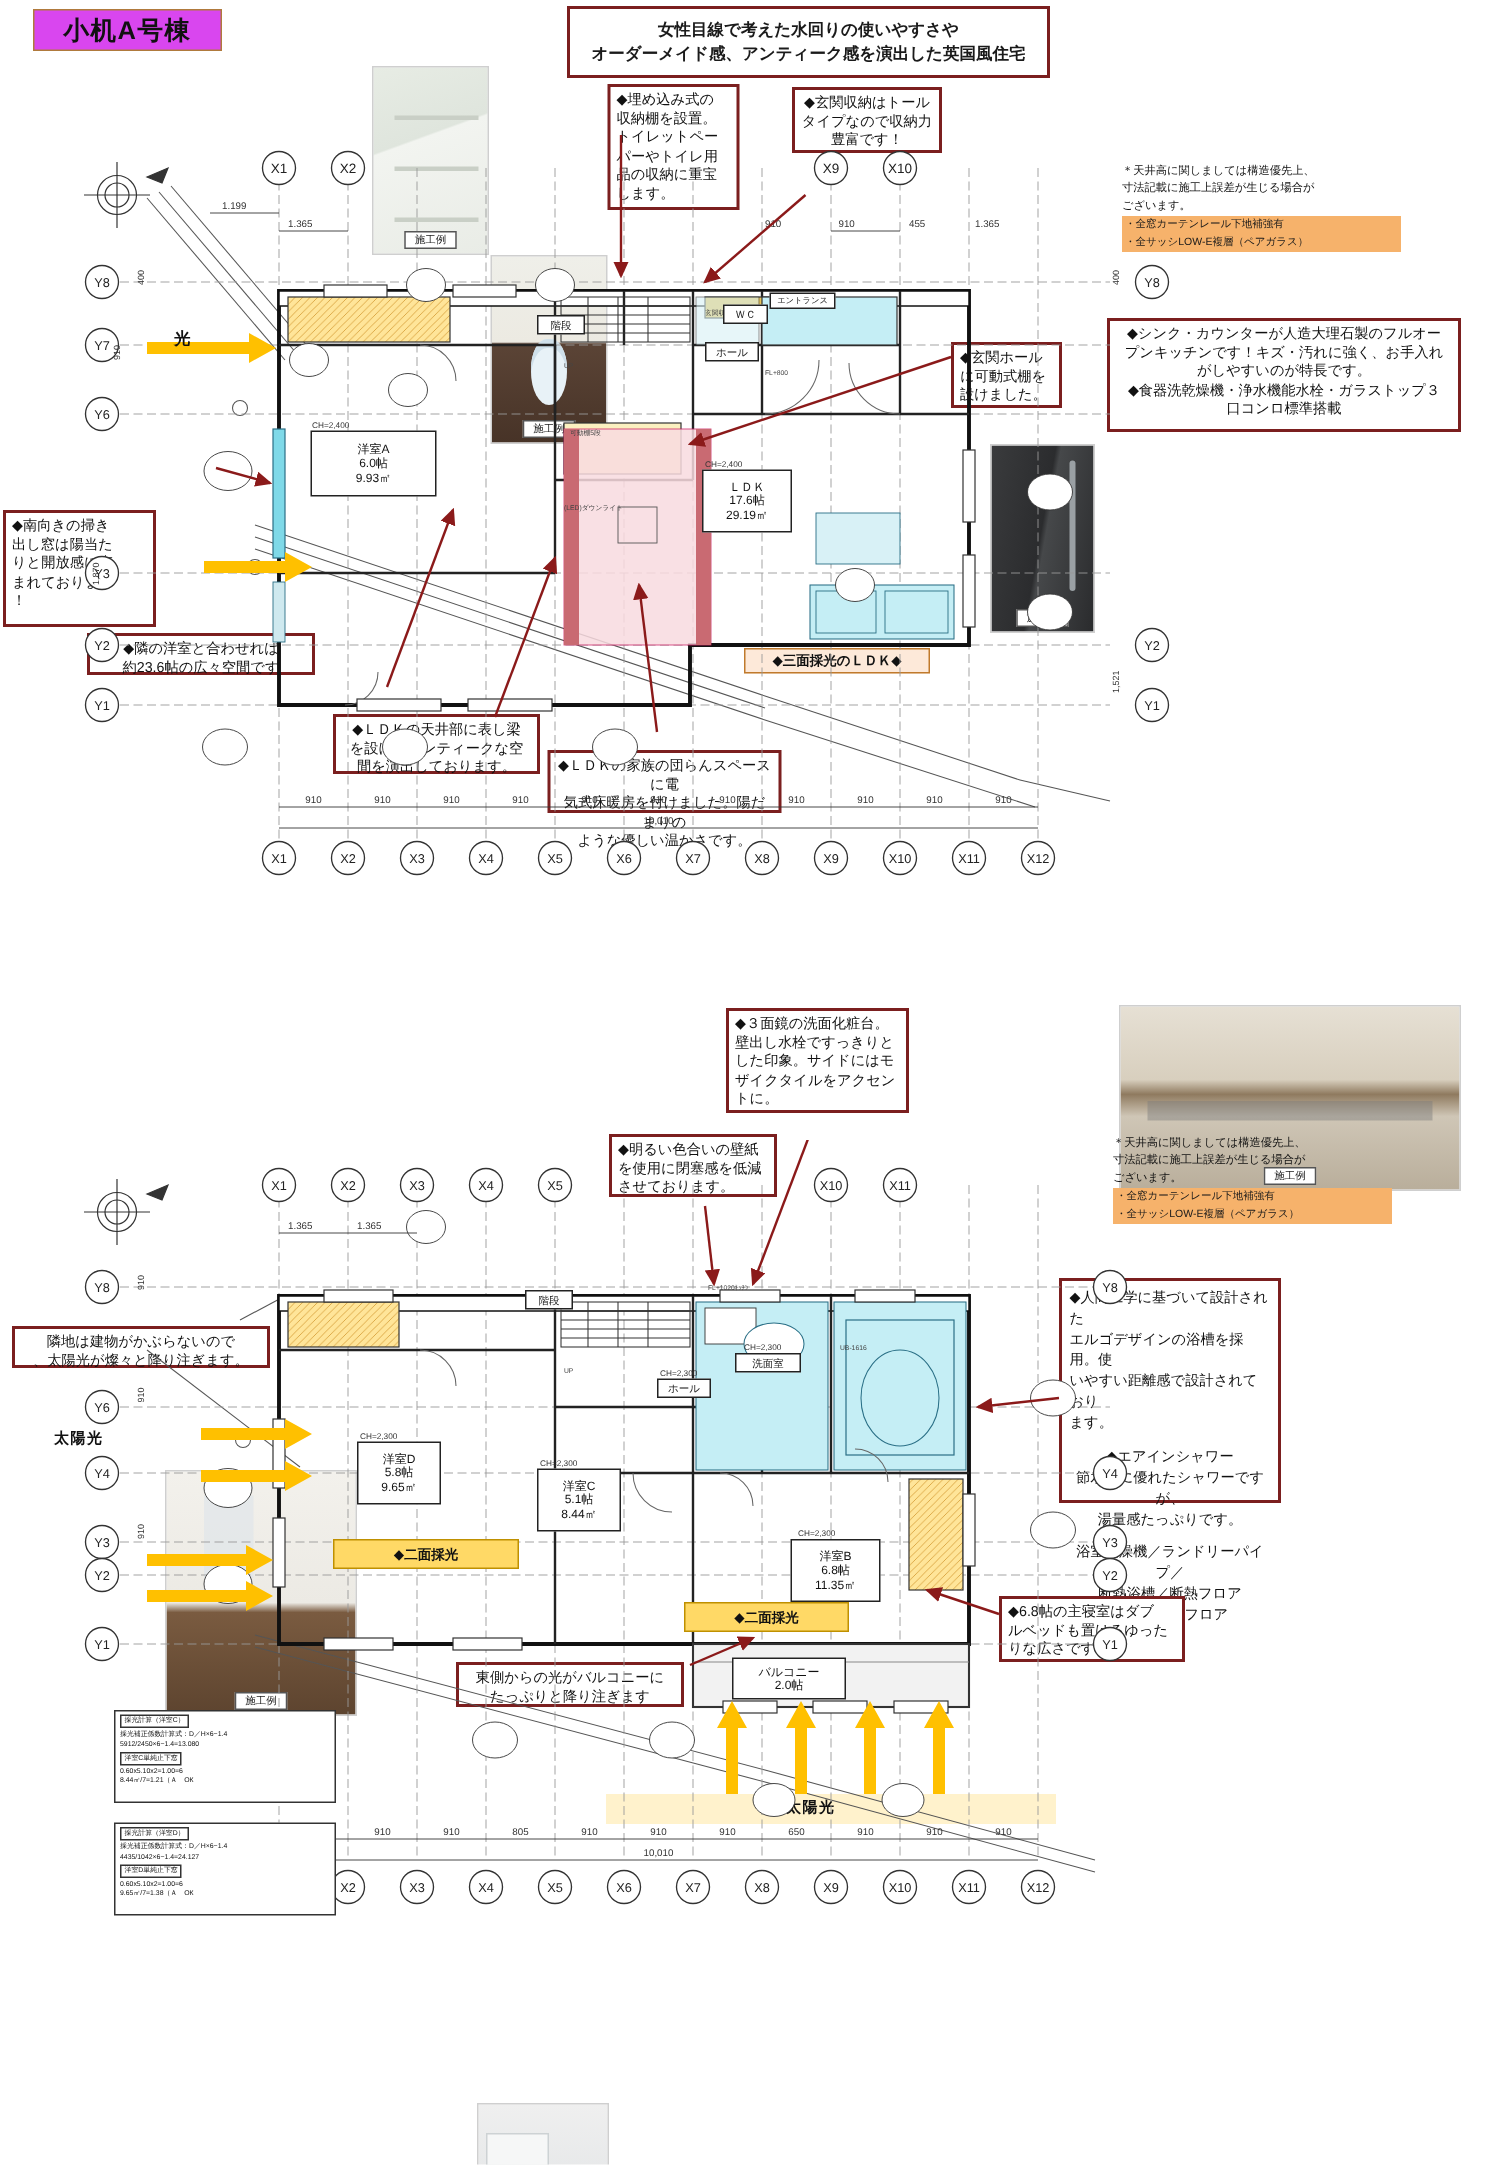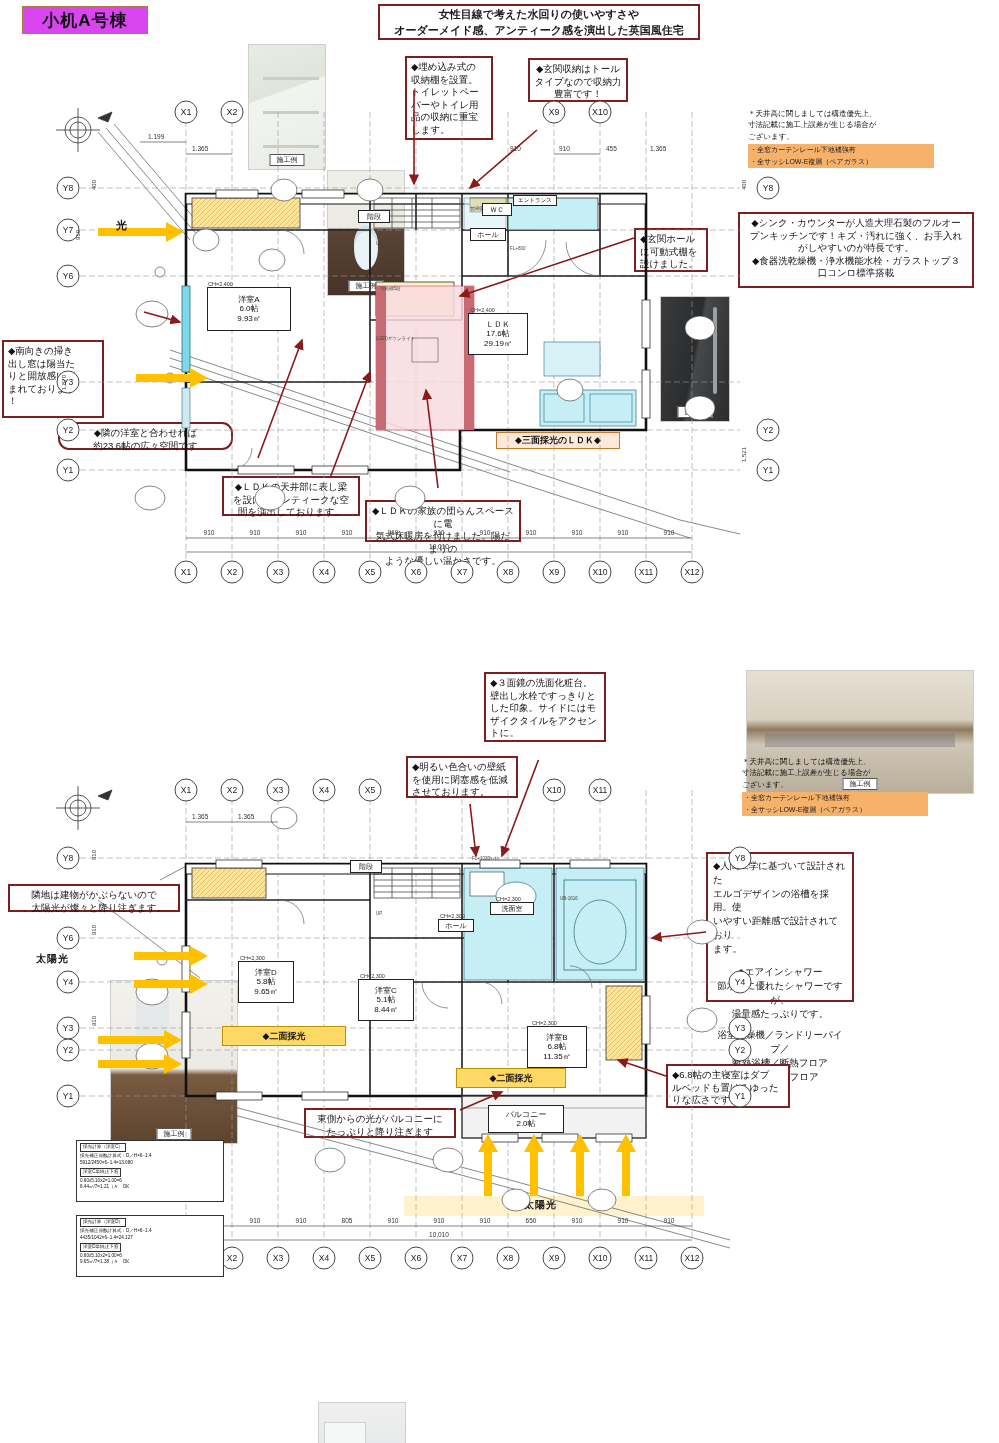--- a/index.html
+++ b/index.html
@@ -91,21 +91,21 @@
     padding:2px 3px;color:#111;
   }
   .calcbox .hd{border:1px solid #333;display:inline-block;padding:0 2px;margin-bottom:1px;font-size:4.6px;}
   .calcbox .sub{border:1px solid #333;display:inline-block;padding:0 2px;margin:1px 0;font-size:4.6px;}
 </style>
 </head>
 <body>
 
 <div class="abs title-badge">小机A号棟</div>
 
-<div class="abs banner" style="left:378px;top:4px;width:322px;height:36px;">
+<div class="abs banner" style="left:378px;top:4px;width:322px;height:48px;">
   <div>女性目線で考えた水回りの使いやすさや</div>
   <div>オーダーメイド感、アンティーク感を演出した英国風住宅</div>
 </div>
 
 <div class="abs photo ph-closet" style="left:248px;top:44px;width:78px;height:126px;">
   <span class="cap">施工例</span>
 </div>
 <div class="abs photo ph-toilet" style="left:327px;top:44px;width:78px;height:126px;">
   <span class="cap">施工例</span>
 </div>
@@ -145,21 +145,21 @@
 <div class="abs photo ph-kitchen" style="left:746px;top:292px;width:228px;height:124px;">
   <span class="cap">施工例</span>
 </div>
 
 <div class="abs callout" style="left:2px;top:292px;width:102px;height:78px;white-space:pre-line;text-align:left;margin-top:48px;">◆南向きの掃き
 出し窓は陽当た
 りと開放感に恵
 まれております
 ！</div>
 
-<div class="abs callout" style="left:58px;top:422px;width:175px;height:28px;white-space:pre-line;border-radius:11px;">◆隣の洋室と合わせれば
+<div class="abs callout" style="left:58px;top:422px;width:152px;height:28px;white-space:pre-line;">◆隣の洋室と合わせれば
 約23.6帖の広々空間です</div>
 
 <div class="abs callout" style="left:222px;top:476px;width:138px;height:40px;white-space:pre-line;">◆ＬＤＫの天井部に表し梁
 を設け、アンティークな空
 間を演出しております。</div>
 
 <div class="abs callout" style="left:365px;top:500px;width:156px;height:42px;white-space:pre-line;">◆ＬＤＫの家族の団らんスペースに電
 気式床暖房を付けました。陽だまりの
 ような優しい温かさです。</div>
 

